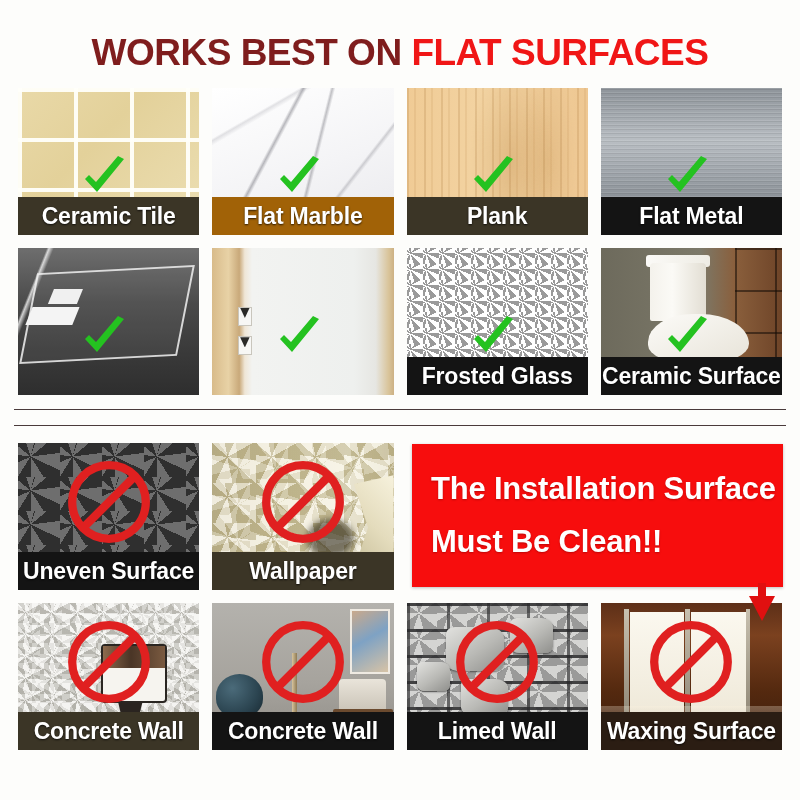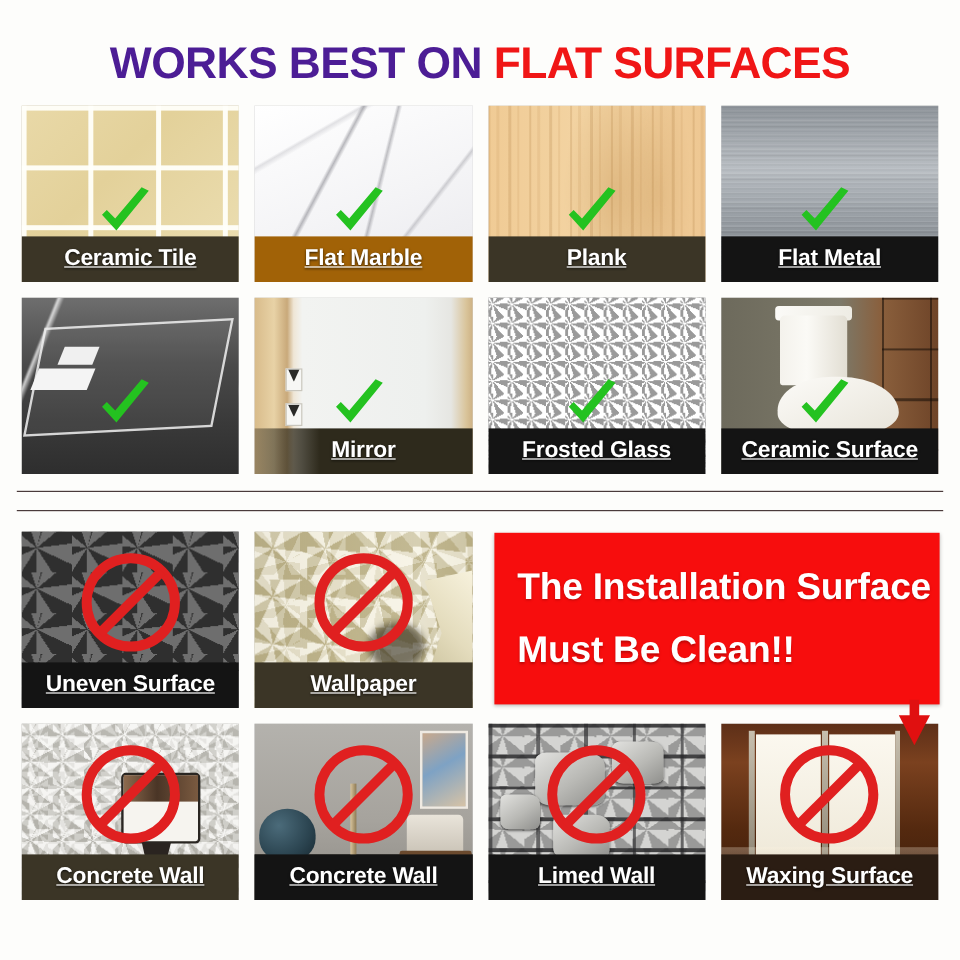--- a/index.html
+++ b/index.html
@@ -25,21 +25,21 @@
     position: absolute;
     top: 32px;
     left: 0;
     width: 800px;
     text-align: center;
     font-size: 37px;
     font-weight: 700;
     letter-spacing: -0.5px;
     white-space: nowrap;
   }
-  .heading .part-dark { color: #4c1d95; }
+  .heading .part-dark { color: #7f1d1d; }
   .heading .part-red  { color: #f01616; margin-top: 12px; }
 
   
   .grid {
     position: absolute;
     left: 18px;
     width: 764px;
     display: grid;
     grid-template-columns: repeat(4, 1fr);
     column-gap: 13px;
@@ -64,27 +64,26 @@
   .tile-label {
     position: absolute;
     left: 0;
     right: 0;
     bottom: 0;
     height: 38px;
     display: flex;
     align-items: center;
     justify-content: center;
     color: #ffffff;
-    font-size: 19px;
+    font-size: 23px;
     font-weight: 700;
     letter-spacing: -0.2px;
     text-shadow: 0 1px 2px rgba(0,0,0,0.75);
     white-space: nowrap;
     padding: 16px 3px;
-    text-decoration: underline;
   }
   .lbl-olive   { background: #3b3526; }
   .lbl-dark    { background: #a16207; }
   .lbl-black   { background: #141414; }
   .lbl-brown   { background: #2b1d13; }
   .lbl-fade    { background: linear-gradient(to right, rgba(14,14,14,0.2) 0%, #141414 22%, #141414 100%); }
   .lbl-fade2   { background: linear-gradient(to right, rgba(34,30,20,0.35) 0%, #2e2a1c 30%, #2e2a1c 100%); }
 
   
   .check {
@@ -566,21 +565,20 @@
     <div class="tile">
       <div class="tile-art art-mirror">
         <div class="mirror-clip mirror-clip-a"></div>
         <div class="mirror-clip mirror-clip-b"></div>
       </div>
       <div class="check">
         <svg viewBox="0 0 52 52">
             <path d="M7 28 L19 41 L46 8 L40 5 L18 31 L11 24 Z" fill="#24c220"></path>
           </svg>
       </div>
-      <div class="tile-label lbl-fade2">Mirror</div>
     </div>
 
     <div class="tile">
       <div class="tile-art art-frosted"></div>
       <div class="check">
         <svg viewBox="0 0 52 52">
             <path d="M7 28 L19 41 L46 8 L40 5 L18 31 L11 24 Z" fill="#24c220"></path>
           </svg>
       </div>
       <div class="tile-label lbl-black">Frosted Glass</div>

